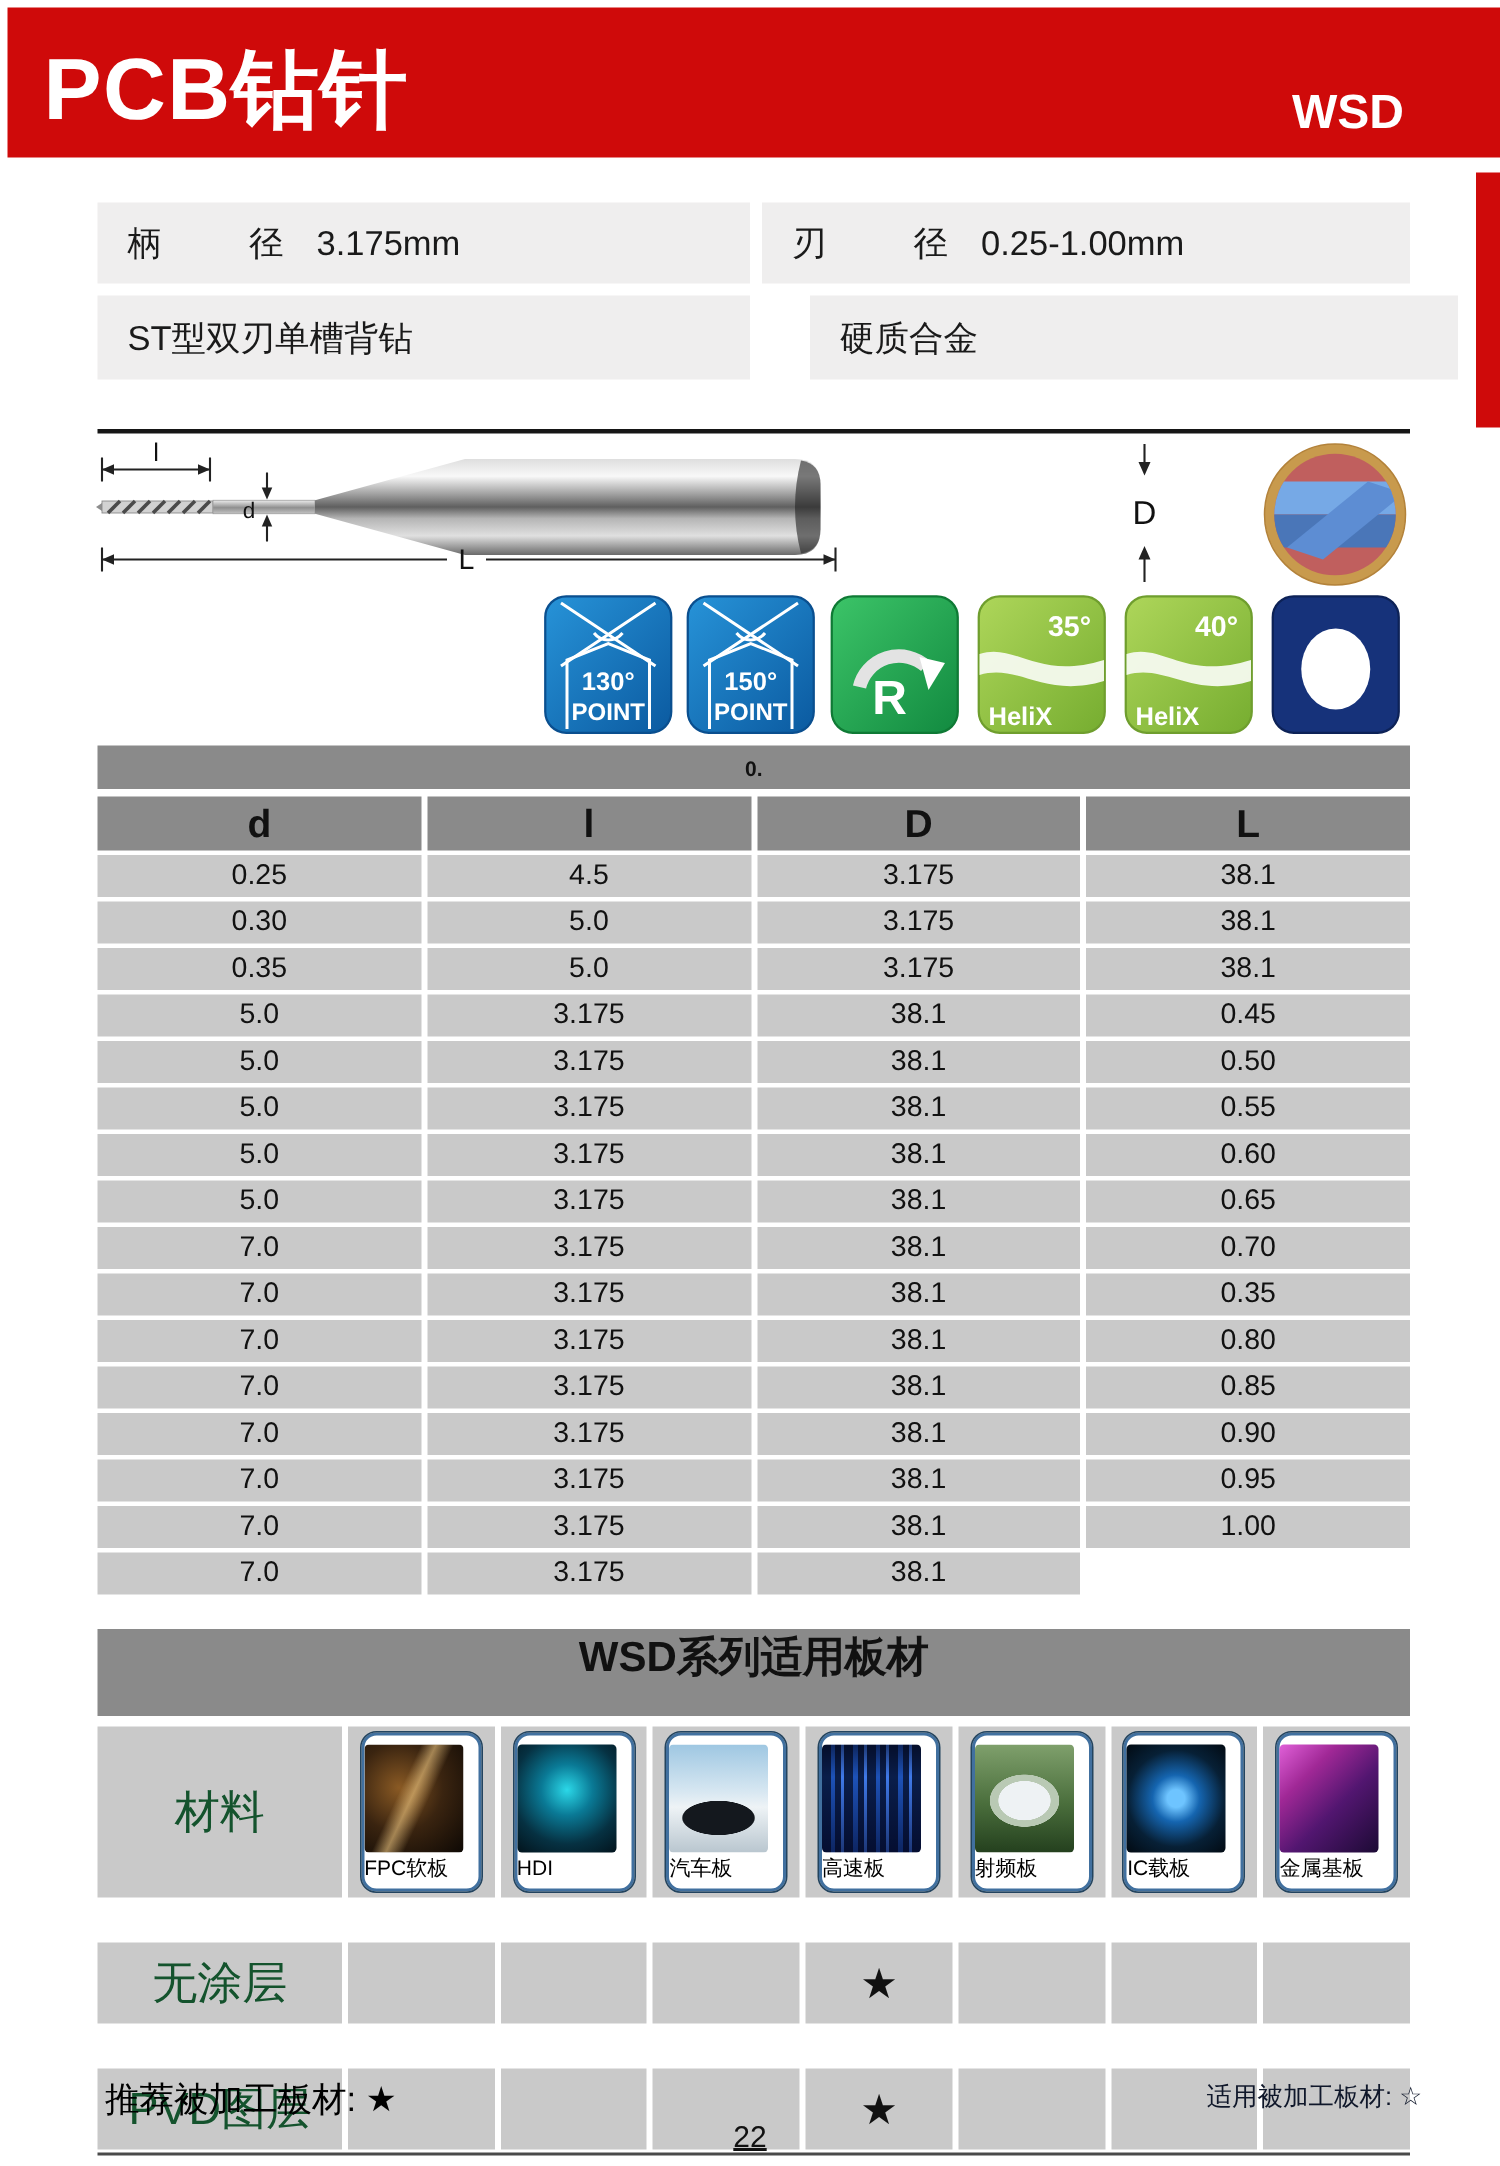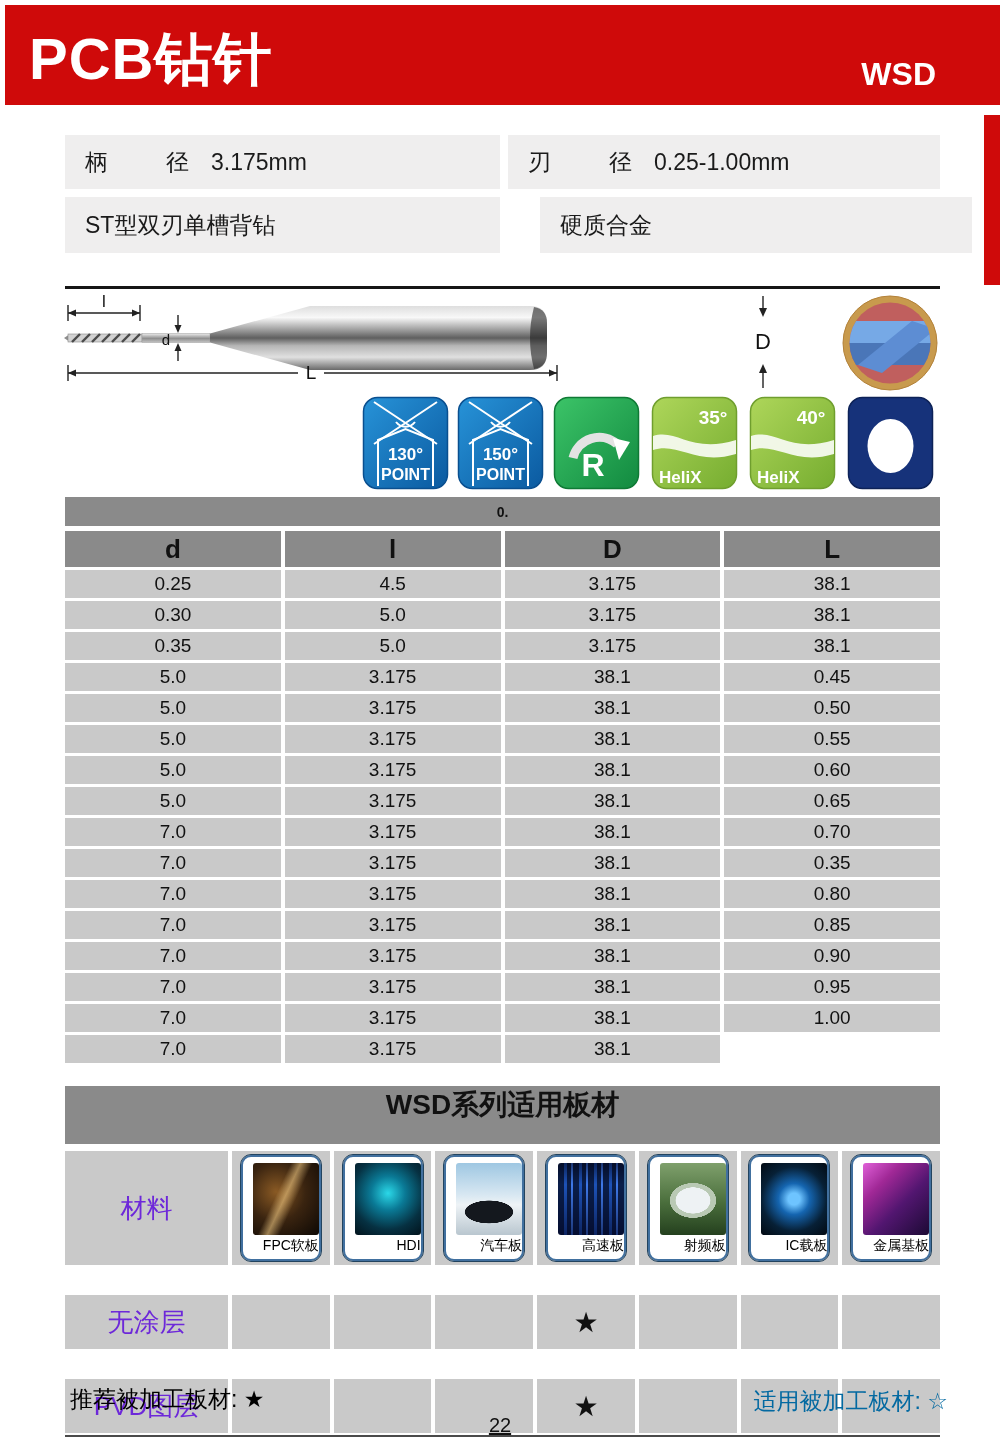--- a/index.html
+++ b/index.html
@@ -33,26 +33,26 @@
   .t-head { background:#8a8a8a; height:36px; line-height:36px; text-align:center;
             font-size:26px; font-weight:bold; color:#111; }
   .t-cell { background:#c9c9c9; height:28px; line-height:28px; text-align:center; font-size:19px; color:#111; }
 
   
   .mat-title { position:absolute; left:65px; top:1086px; width:875px; height:58px; background:#8a8a8a;
                display:flex; align-items:flex-start; justify-content:center; font-size:28px; font-weight:bold; color:#111; }
   .materials { position:absolute; left:65px; top:1151px; width:875px; display:grid;
                grid-template-columns:163px repeat(7,1fr); gap:4px; border-bottom:2px solid #4a4a4a; padding-bottom:2px; }
   .m-cell { background:#c9c9c9; display:flex; align-items:center; justify-content:center; }
-  .m-label { font-size:26px; color:#6d28d9; }
+  .m-label { font-size:30px; color:#14532d; }
   .m-row1 { height:114px; }
   .m-row2 { height:54px;margin-top:26px; }
   .m-star { font-size:28px; color:#111; }
   .card { width:80px; height:106px; background:#fff; border:2px solid #41709f; outline:1px solid #23445f;
-          border-radius:10px; display:flex; flex-direction:column; align-items:flex-end; justify-content:flex-start; padding-top:6px; }
+          border-radius:10px; display:flex; flex-direction:column; align-items:flex-start; justify-content:flex-start; padding-top:6px; }
   .thumb { width:66px; height:72px; border-radius:3px; }
   .cap { font-size:14px; color:#000; margin-top:2px; white-space:nowrap; }
 
   .img-0 { background:
       linear-gradient(115deg, rgba(0,0,0,0) 38%, rgba(255,214,140,.55) 48%, rgba(0,0,0,0) 60%),
       radial-gradient(ellipse at 35% 40%, #8a5a24 0%, #3a2410 48%, #0d0804 100%); }
   .img-1 { background: radial-gradient(circle at 50% 42%, #2bd8e8 0%, #0a7a96 32%, #063142 68%, #02131c 100%); }
   .img-2 { background:
       radial-gradient(ellipse 60% 26% at 50% 68%, #14181e 0 60%, rgba(0,0,0,0) 62%),
       linear-gradient(180deg, #9ec7e2 0%, #d9e8f2 45%, #eef3f6 58%, #b9c6cf 100%); }
@@ -60,21 +60,21 @@
       linear-gradient(180deg, rgba(0,0,16,.55), rgba(0,0,0,0) 30%, rgba(0,0,28,.55)),
       repeating-linear-gradient(90deg, #0a1e4a 0 6px, #1d52b8 6px 9px, #0a1e4a 9px 13px, #3f79e8 13px 15px); }
   .img-4 { background:
       radial-gradient(ellipse 58% 40% at 50% 52%, #eef2f4 0 45%, #b9c9b4 46% 60%, rgba(0,0,0,0) 61%),
       linear-gradient(180deg, #7fa06c 0%, #4a6e3c 55%, #24401e 100%); }
   .img-5 { background: radial-gradient(circle at 50% 50%, #6ec4ff 0 12%, #1565b0 32%, #072036 66%, #020a12 100%); }
   .img-6 { background: linear-gradient(135deg, #e060d8 0%, #a02896 28%, #521670 58%, #1c0a34 100%); }
 
   
   .foot-left  { position:absolute; left:70px;  top:1384px; font-size:23px; color:#000; }
-  .foot-right { position:absolute; right:52px; top:1386px; font-size:23px; color:#0369a1; }
+  .foot-right { position:absolute; right:52px; top:1386px; font-size:17px; color:#0f172a; }
   .pageno { position:absolute; left:0; top:1414px; width:1000px; text-align:center;
             font-size:20px; color:#111; }
   .pageno span { text-decoration:underline; }
 
   .diagram { position:absolute; left:60px; top:293px; width:900px; height:100px; }
 </style>
 </head>
 <body>
 
 <svg width="0" height="0" style="position:absolute" aria-hidden="true">

